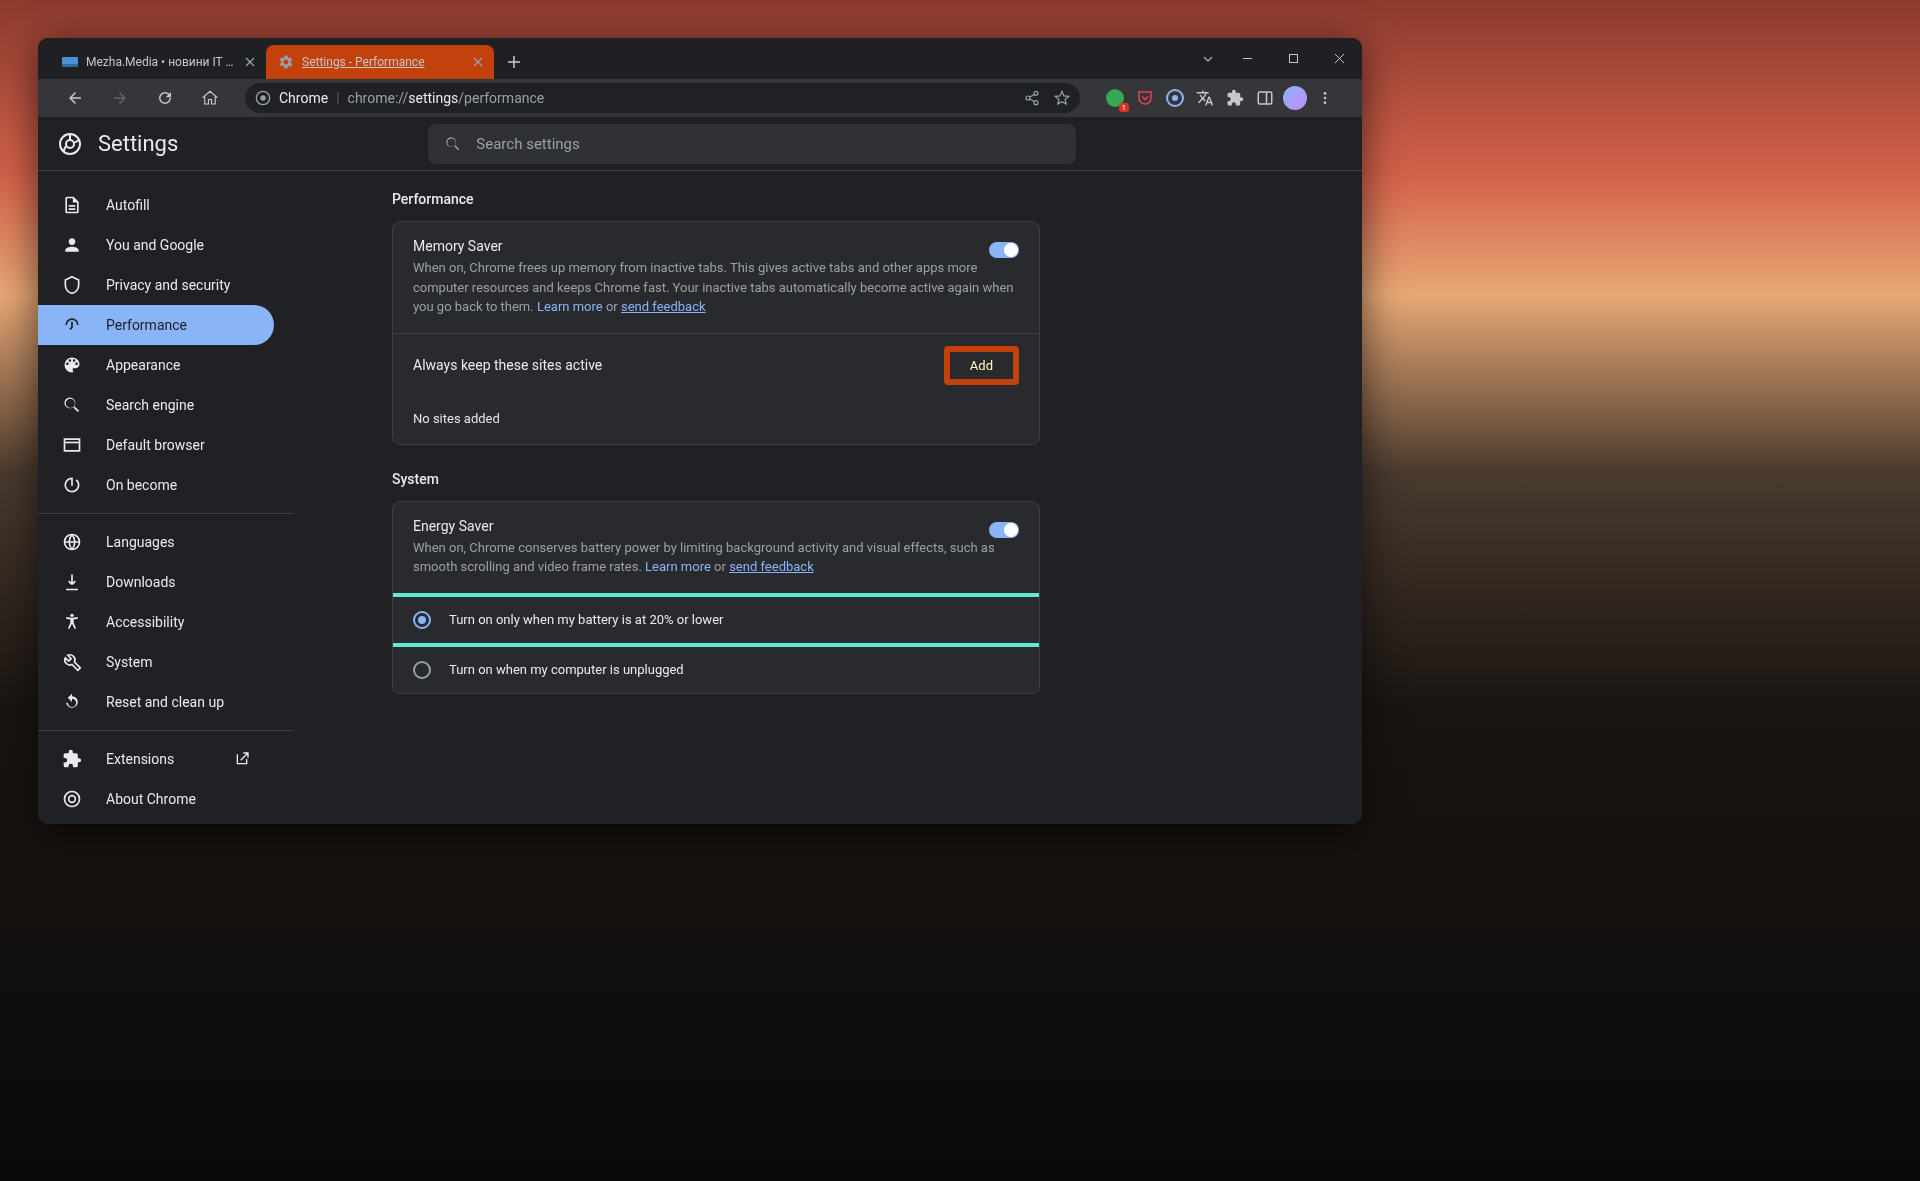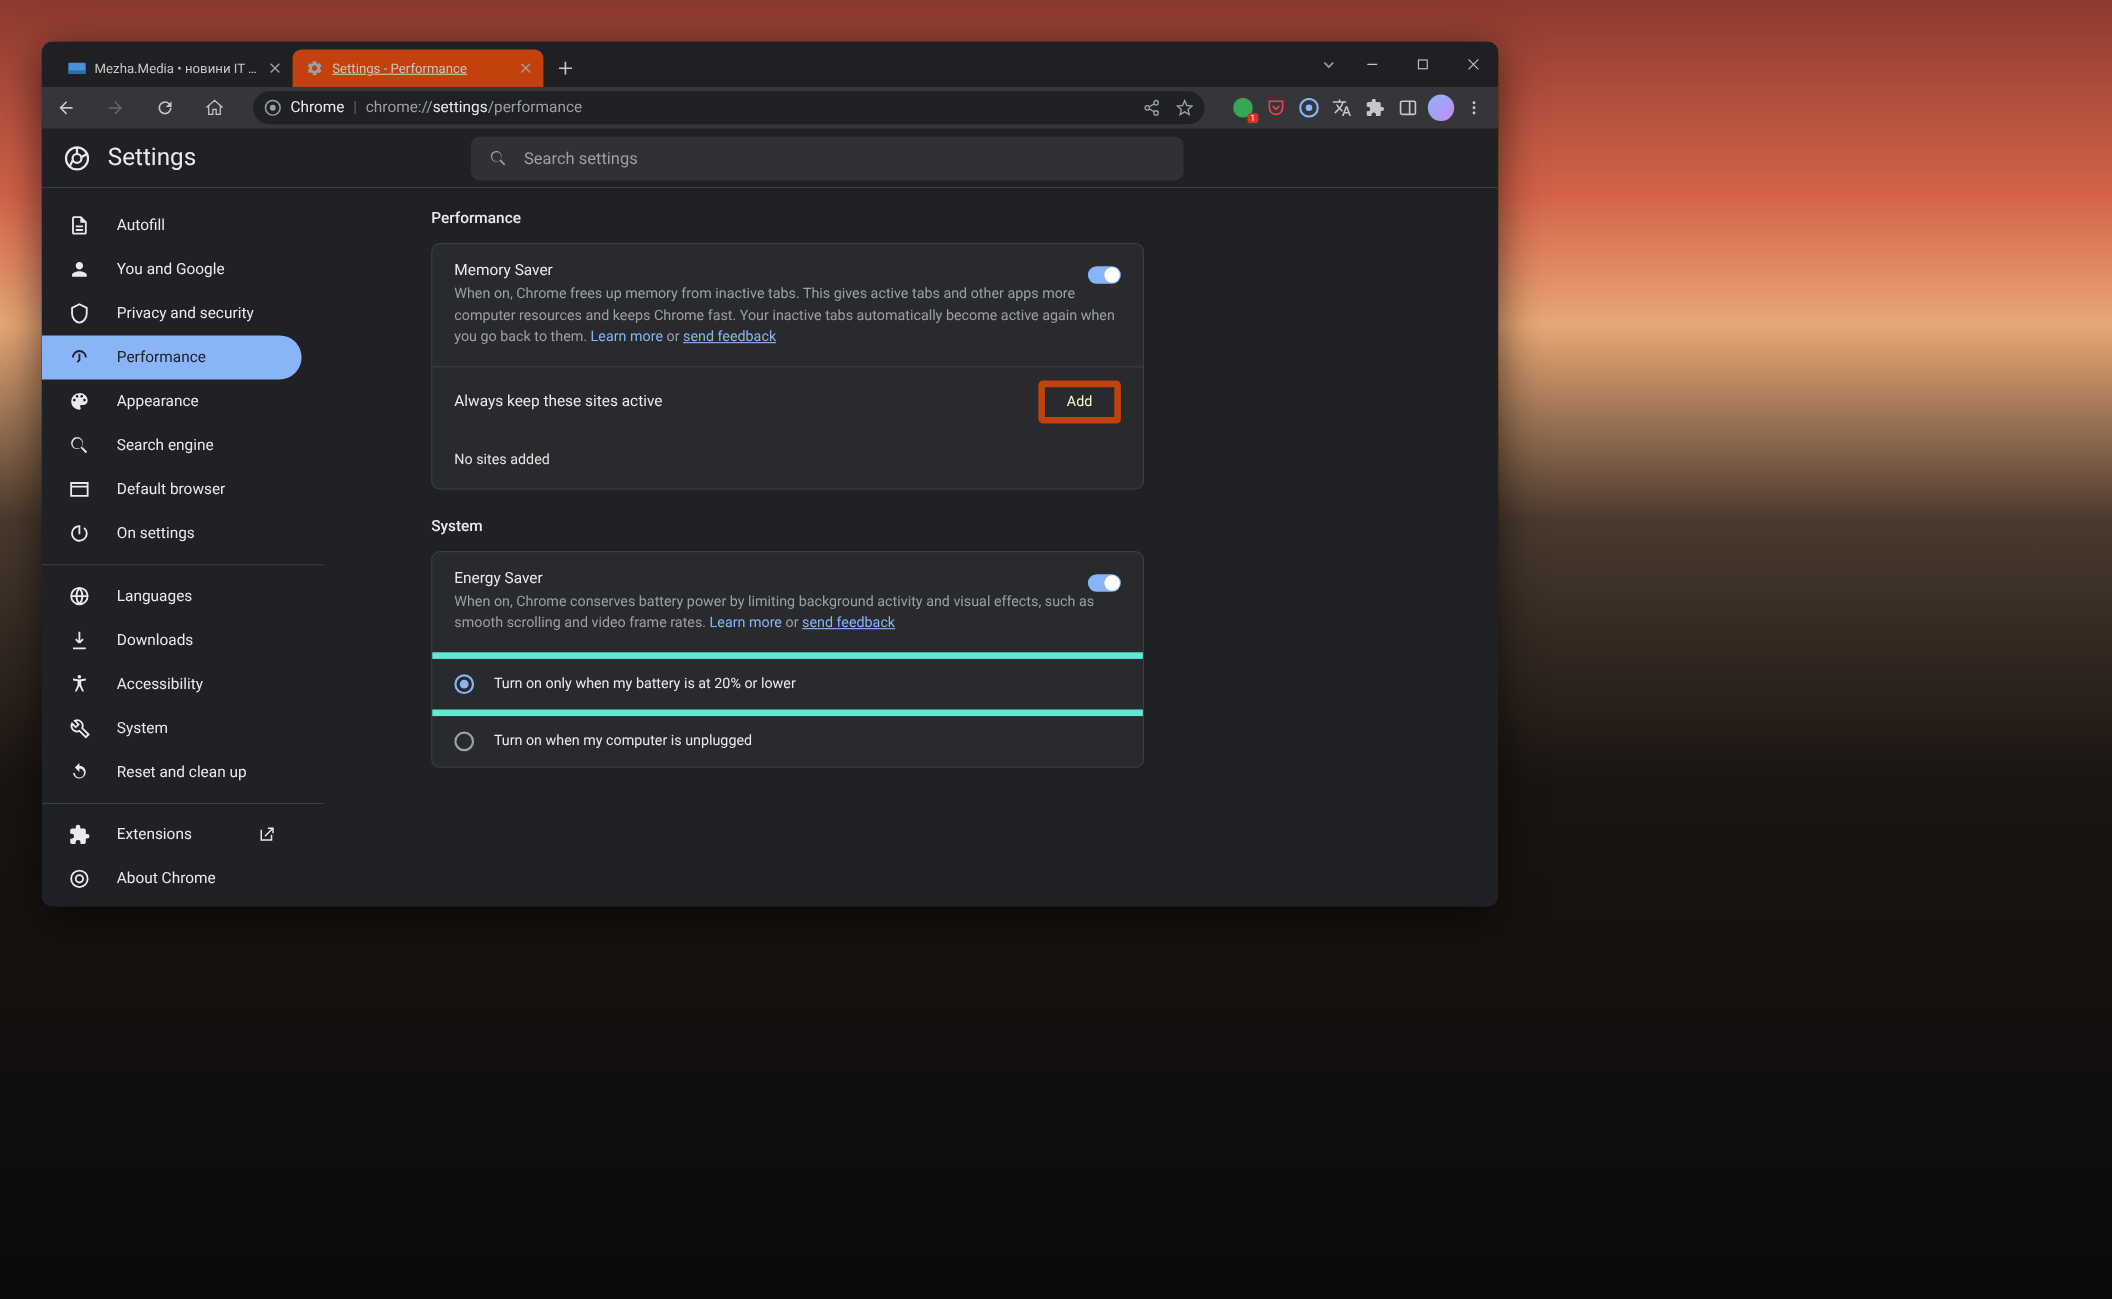--- a/index.html
+++ b/index.html
@@ -19,21 +19,21 @@
 .tab.inactive { background: transparent; }
 .tab.active { background: #c2410c; text-decoration: underline; }
 .tab-favicon { width: 16px; height: 16px; display: inline-flex; align-items: center; justify-content: center; }
 .tab-title { flex: 1; white-space: nowrap; overflow: hidden; text-overflow: ellipsis; }
 .tab-close { width: 16px; height: 16px; display: flex; align-items: center; justify-content: center; cursor: pointer; color: #9aa0a6; }
 .new-tab { width: 28px; height: 28px; display: flex; align-items: center; justify-content: center; color: #c7c7c7; cursor: pointer; margin-left: 6px; margin-bottom: 3px;}
 .window-controls { margin-left: auto; display: flex; height: 100%; }
 .win-btn { width: 46px; display: flex; align-items: center; justify-content: center; color: #c7c7c7; cursor: pointer; }
 .win-expand { width: 32px; display: flex; align-items: center; justify-content: center; color: #9aa0a6; }
 
-.toolbar { height: 38px; background: #35363a; display: flex; align-items: center; padding: 0 6px; gap: 13px; }
+.toolbar { height: 38px; background: #35363a; display: flex; align-items: center; padding: 0 21px; gap: 13px; }
 .tb-btn { width: 32px; height: 32px; border-radius: 50%; display: flex; align-items: center; justify-content: center; color: #c7c7c7; cursor: pointer; }
 .tb-btn.disabled { color: #5f6368; cursor: default; }
 .omnibox { flex: 1; height: 30px; background: #202124; border-radius: 15px; display: flex; align-items: center; padding: 0 10px; margin: 0 6px; gap: 8px; color: #9aa0a6; font-size: 14px; }
 .omnibox .site-icon { width: 16px; height: 16px; }
 .omnibox .chrome-label { color: #e8eaed; }
 .omnibox .url-path { color: #9aa0a6; }
 .omnibox .url-path .bold { color: #e8eaed; }
 .omnibox-actions { margin-left: auto; display: flex; gap: 14px; align-items: center; }
 .ext-icons { display: flex; gap: 6px; align-items: center; padding: 0 4px;}
 .ext-icon { width: 24px; height: 24px; display: flex; align-items: center; justify-content: center; position: relative; cursor: pointer; }
@@ -60,21 +60,21 @@
 .card-subtitle { font-size: 14px; color: #e8eaed; margin-bottom: 4px; }
 .card-desc { font-size: 13px; color: #9aa0a6; line-height: 1.5; }
 .link { color: #8ab4f8; cursor: pointer; }
 .link.underline { text-decoration: underline; }
 .toggle-row { position: relative; }
 .toggle { position: absolute; right: 20px; top: 20px; width: 30px; height: 16px; border-radius: 8px; background: #8ab4f8; cursor: pointer; }
 .toggle::after { content:''; position:absolute; width: 14px; height: 14px; border-radius:50%; background:#fff; top:1px; right:1px; }
 .action-row { display: flex; align-items: center; justify-content: space-between; padding: 12px 20px; border-top: 1px solid #3c4043; }
 .btn-outline { border: 6px solid #c2410c; border-radius: 4px; padding: 6px 20px; color: #fef9c3; font-size: 13px; cursor: pointer; background: transparent; }
 .empty-state { padding: 14px 20px 18px; font-size: 13px; color: #e5e5e5; text-align: left; }
-.radio-row { display: flex; align-items: center; gap: 18px; padding: 14px 20px; font-size: 13px; cursor: pointer; border-top: 6px solid #5eead4; }
+.radio-row { display: flex; align-items: center; gap: 18px; padding: 14px 20px; font-size: 13px; cursor: pointer; border-top: 4px solid #5eead4; }
 .radio { width: 18px; height: 18px; border-radius: 50%; border: 2px solid #9aa0a6; position: relative; }
 .radio.selected { border-color: #8ab4f8; }
 .radio.selected::after { content: ''; position: absolute; inset: 3px; background: #8ab4f8; border-radius: 50%; }
 svg { display: block; }
 </style>
 </head>
 <body>
 
 <div class="browser-window">
 
@@ -313,21 +313,21 @@
               </svg>
             </span>
             <span>Default browser</span>
           </div>
           <div class="sidebar-item">
             <span class="sb-icon">
               <svg width="20" height="20" viewBox="0 0 24 24" fill="currentColor">
                 <path d="M13 3h-2v10h2zm4.83 2.17l-1.42 1.42A7 7 0 1112 5V3a9 9 0 105.83 2.17z"></path>
               </svg>
             </span>
-            <span>On settings</span>
+            <span>On become</span>
           </div>
           <div class="sidebar-divider"></div>
           <div class="sidebar-item">
             <span class="sb-icon">
               <svg width="20" height="20" viewBox="0 0 24 24" fill="currentColor">
                 <circle cx="12" cy="12" r="9" fill="none" stroke="currentColor" stroke-width="2"></circle>
                 <path d="M3 12h18M12 3a14 14 0 010 18M12 3a14 14 0 000 18" fill="none" stroke="currentColor" stroke-width="2"></path>
               </svg>
             </span>
             <span>Languages</span>

